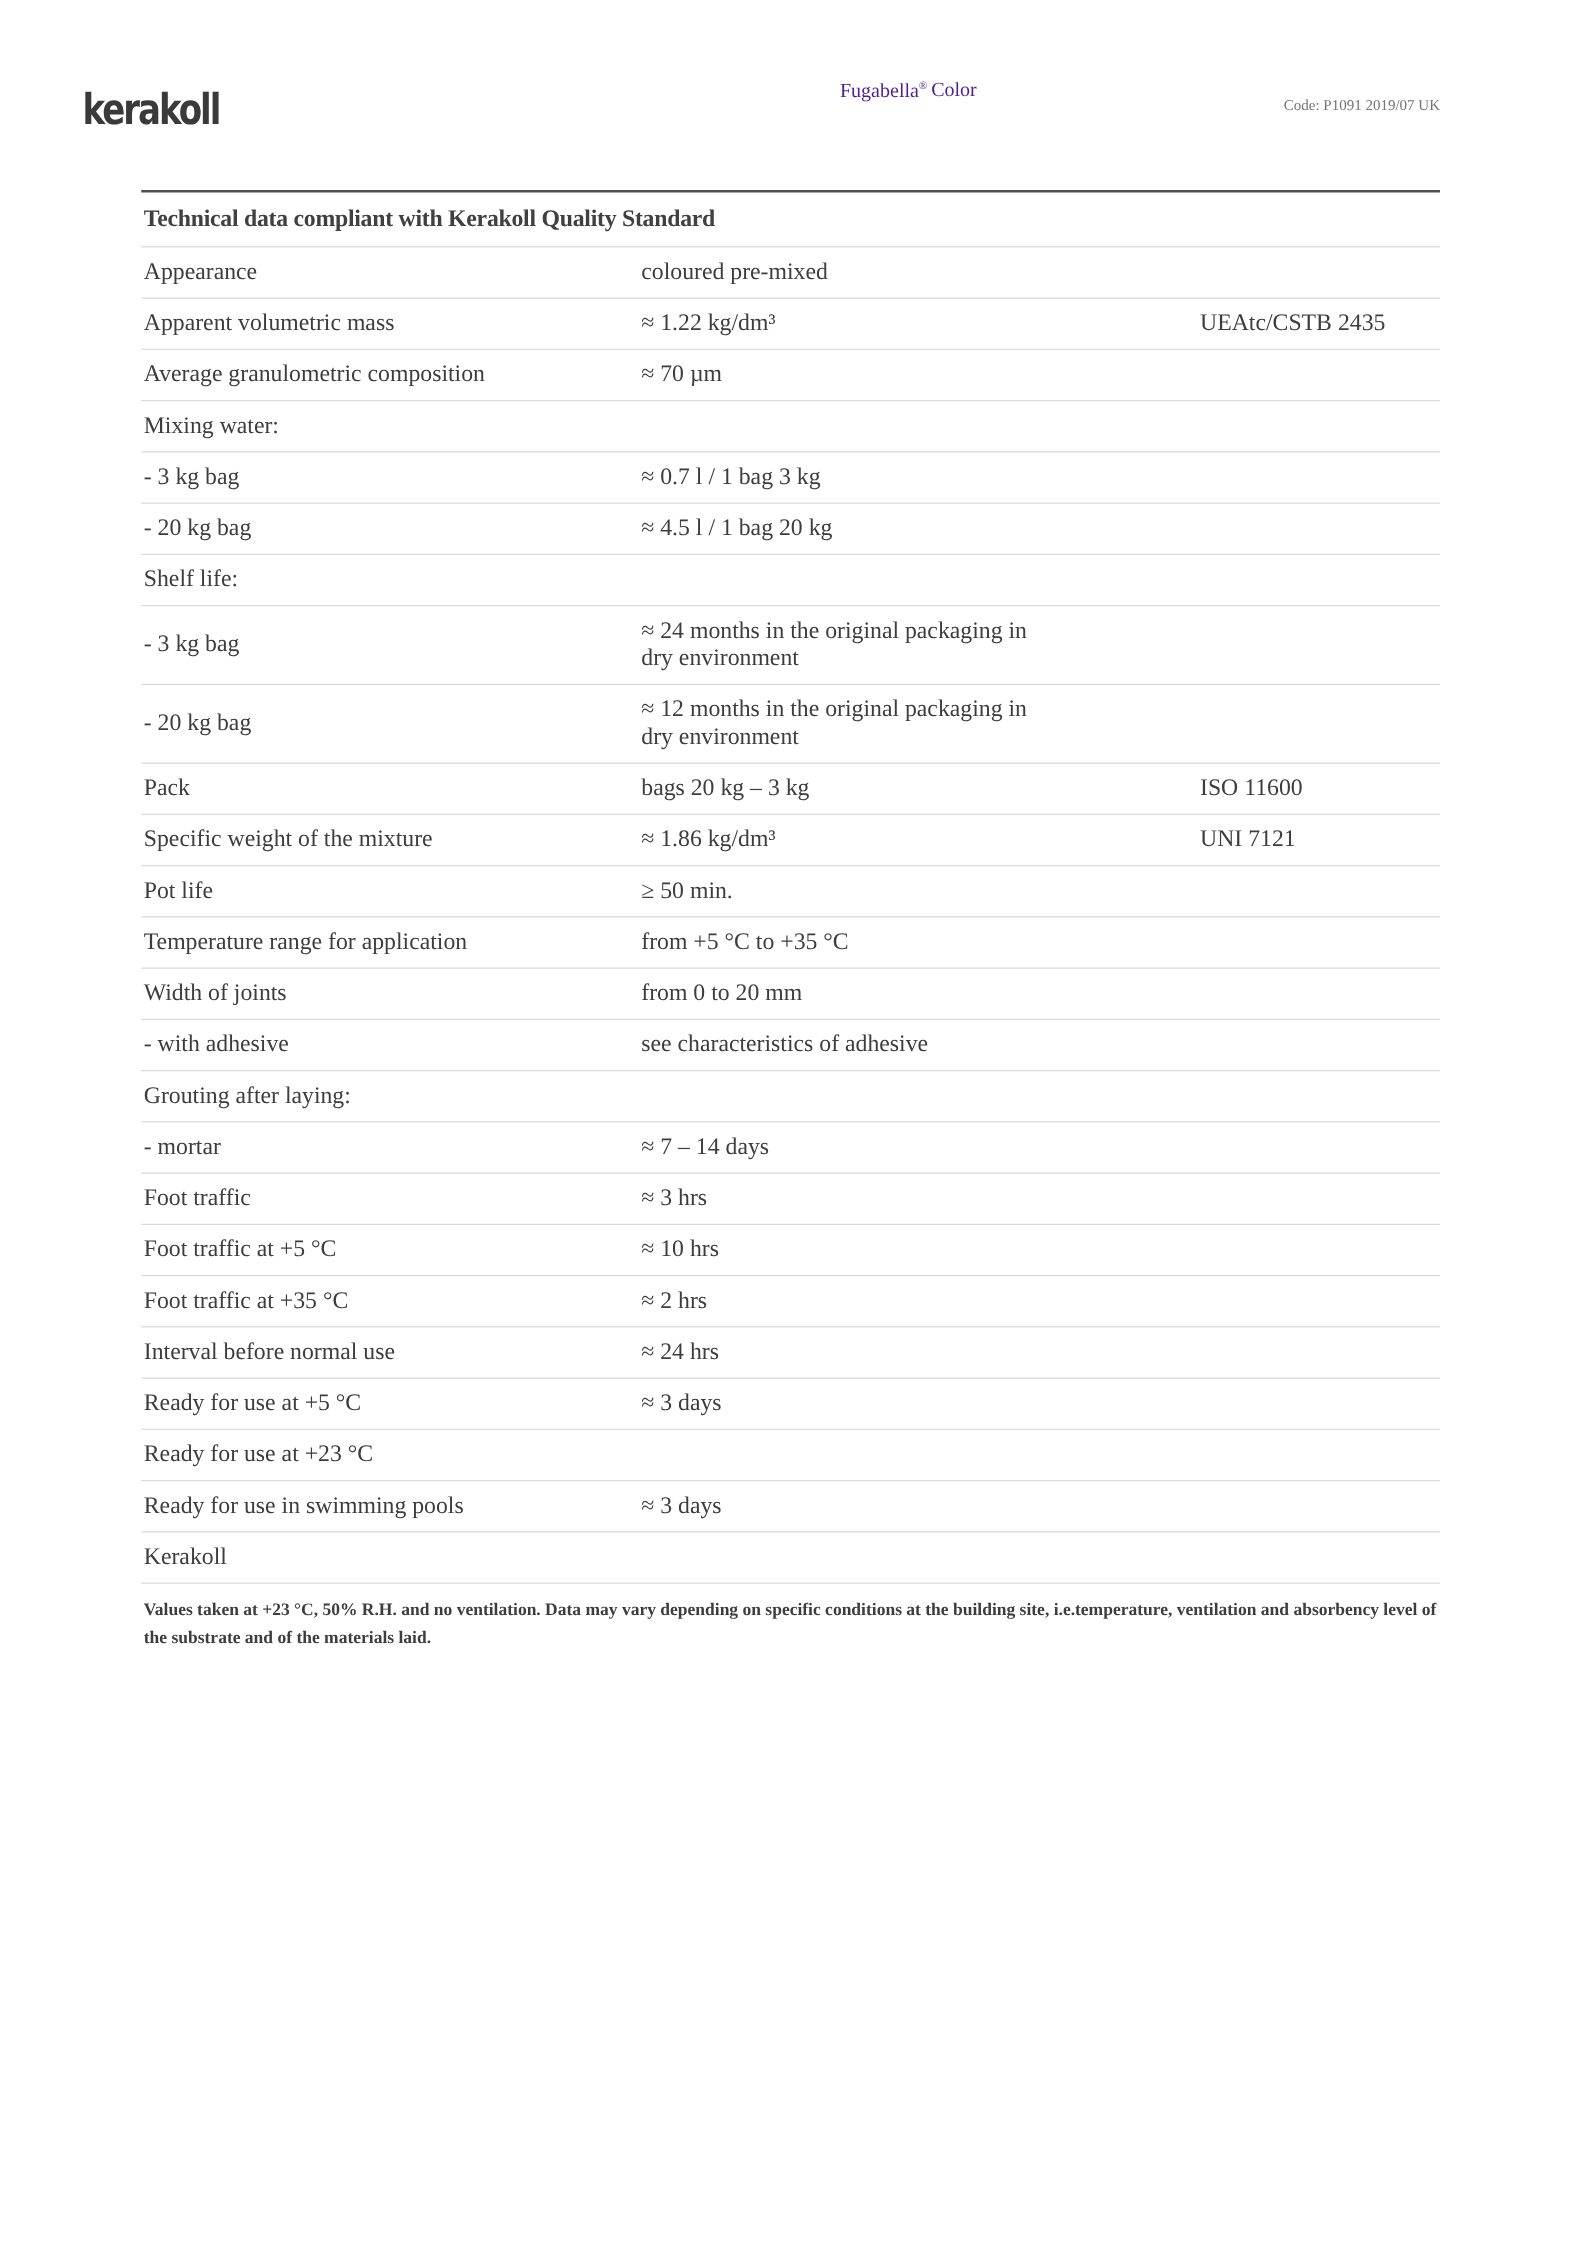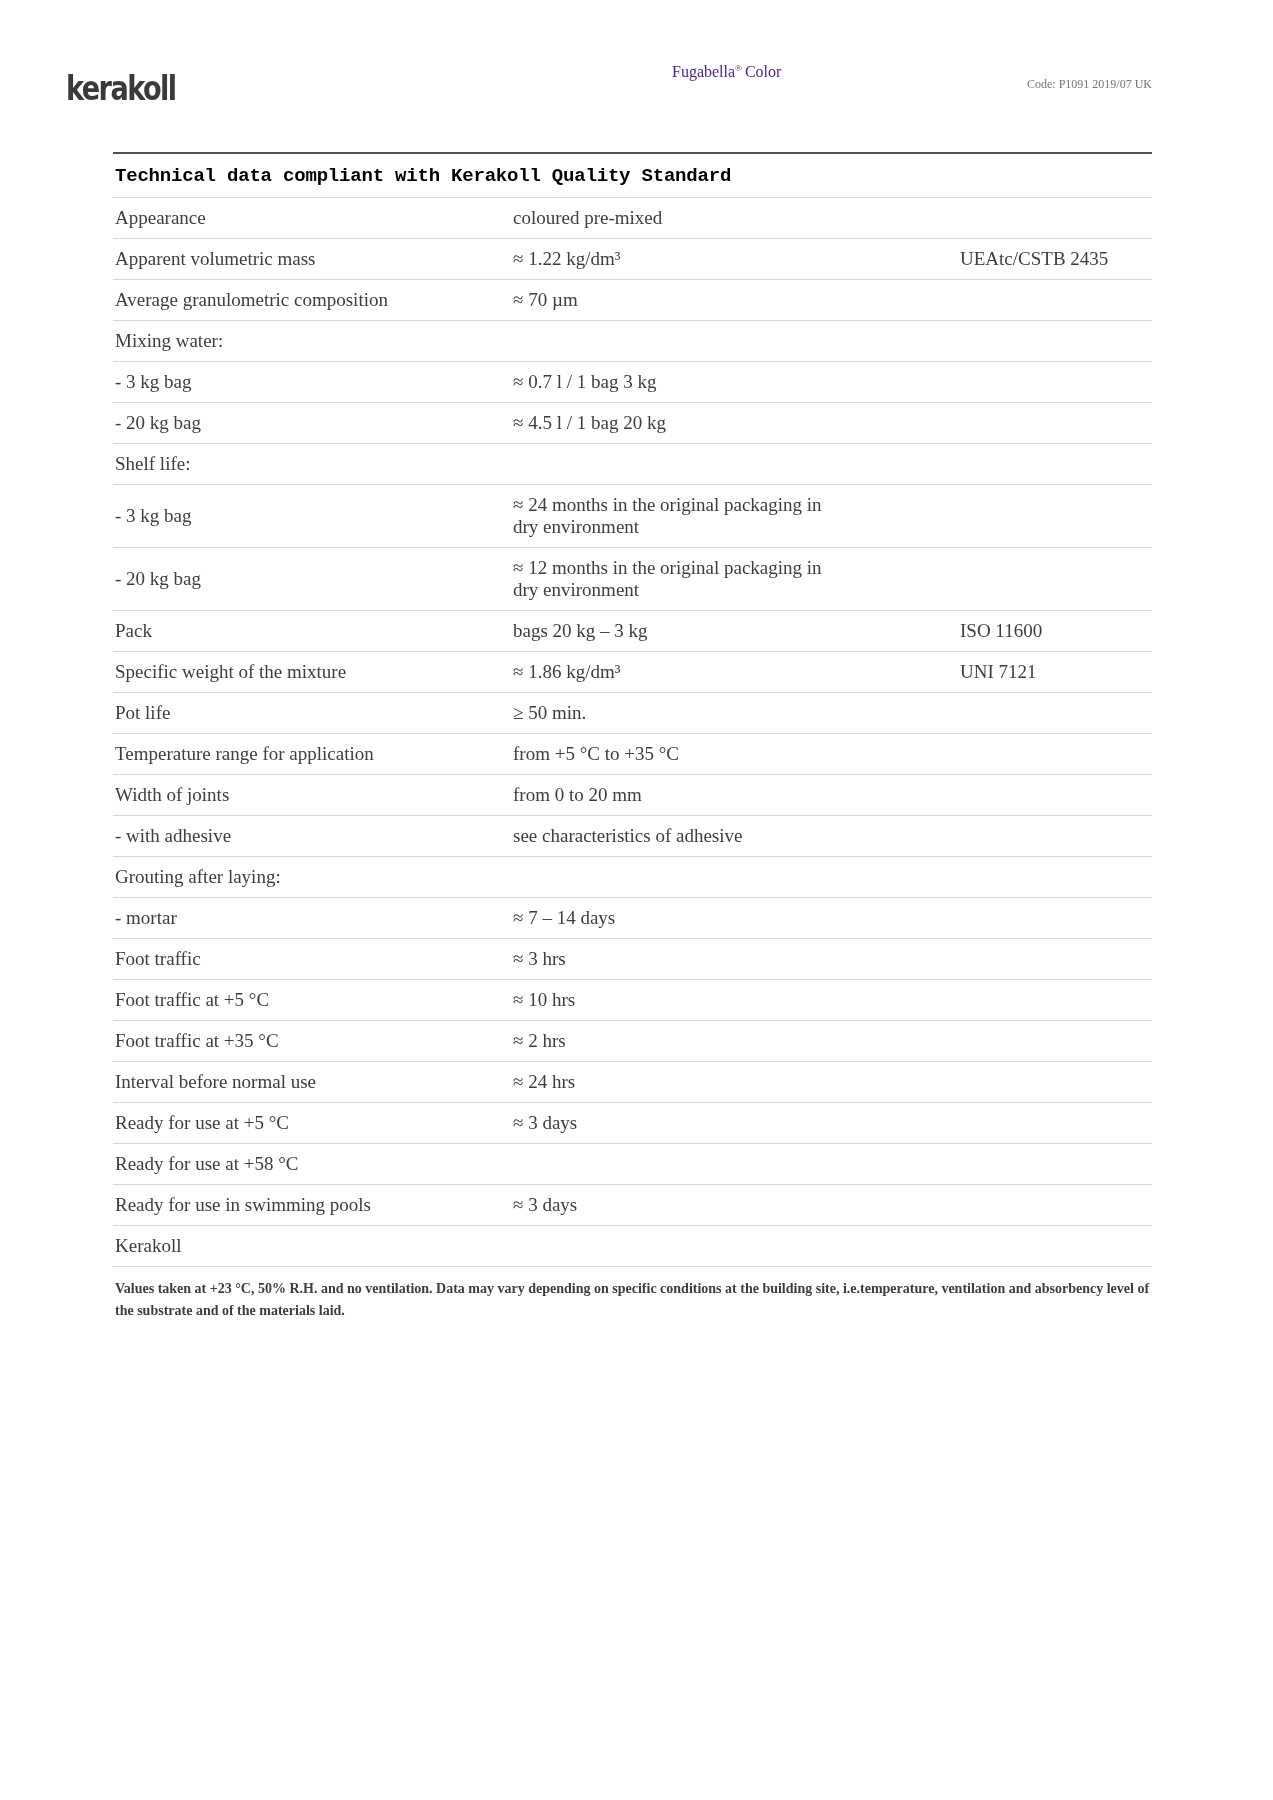--- a/index.html
+++ b/index.html
@@ -48,25 +48,25 @@
 
   
   .datasheet {
     position: absolute;
     left: 113px;
     top: 152px;
     width: 1039px;
     border-top: 2px solid #505050;
   }
   .table-title {
-    font-family: Liberation Mono, monospace;
+    font-family: Liberation Serif, serif;
     font-weight: bold;
     font-size: 19px;
     letter-spacing: -0.2px;
-    color: #000000;
+    color: #404040;
     padding: 11px 2px 10px 2px;
     border-bottom: 1px solid #d9d9d9;
   }
   .row {
     display: flex;
     align-items: center;
     border-bottom: 1px solid #d9d9d9;
     padding: 9px 0;
   }
   .cell {
@@ -210,21 +210,21 @@
           <div class="cell c1">Interval before normal use</div>
           <div class="cell c2">≈ 24 hrs</div>
           <div class="cell c3"></div>
         </div>
         <div class="row">
           <div class="cell c1">Ready for use at +5 °C</div>
           <div class="cell c2">≈ 3 days</div>
           <div class="cell c3"></div>
         </div>
         <div class="row">
-          <div class="cell c1">Ready for use at +58 °C</div>
+          <div class="cell c1">Ready for use at +23 °C</div>
           <div class="cell c3"></div>
         </div>
         <div class="row">
           <div class="cell c1">Ready for use in swimming pools</div>
           <div class="cell c2">≈ 3 days</div>
           <div class="cell c3"></div>
         </div>
         <div class="row">
           <div class="cell c1">Kerakoll</div>
           <div class="cell c3"></div>

